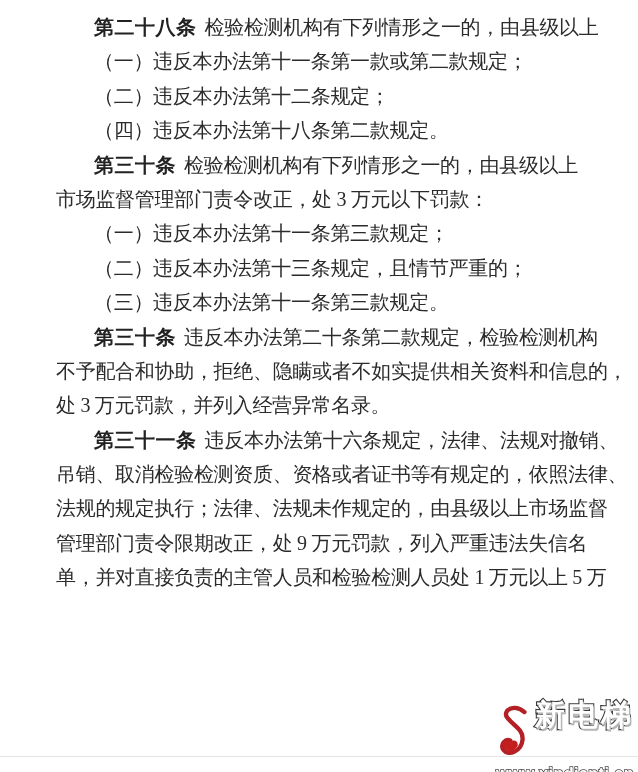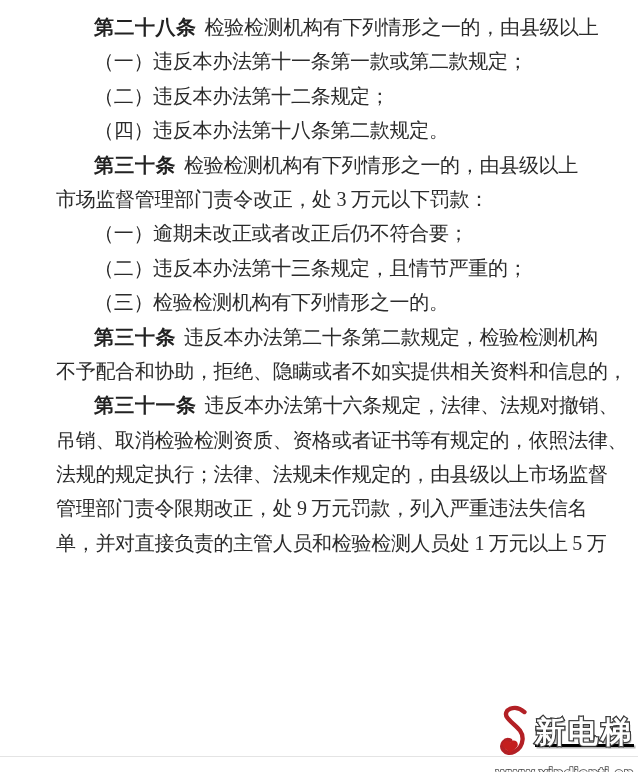--- a/index.html
+++ b/index.html
@@ -50,22 +50,20 @@
     position: absolute;
     right: 4px;
     top: 700px;
     display: flex;
     flex-direction: column;
     align-items: flex-end;
     line-height: 1;
   }
   .wm-row {
     display: flex;
-    align-items: center;
-    text-decoration: underline;
   }
   .wm-logo {
     margin-right: 2px;
     margin-top: 4px;
   }
   .wm-brand {
     font-family: "Liberation Sans", "DejaVu Sans", sans-serif;
     font-size: 30px;
     font-weight: bold;
     letter-spacing: 3px;
@@ -89,25 +87,26 @@
 </head>
 <body>
 
 <div class="doc">
     <div class="line indent"><b class="article-num">第二十八条</b>检验检测机构有下列情形之一的，由县级以上</div>
     <div class="line indent">（一）违反本办法第十一条第一款或第二款规定；</div>
     <div class="line indent">（二）违反本办法第十二条规定；</div>
     <div class="line indent">（四）违反本办法第十八条第二款规定。</div>
     <div class="line indent"><b class="article-num">第三十条</b>检验检测机构有下列情形之一的，由县级以上</div>
     <div class="line">市场监督管理部门责令改正，处 3 万元以下罚款：</div>
-    <div class="line indent">（一）逾期未改正或者改正后仍不符合要；</div>
+    <div class="line indent">（一）违反本办法第十一条第三款规定；</div>
     <div class="line indent">（二）违反本办法第十三条规定，且情节严重的；</div>
-    <div class="line indent">（三）检验检测机构有下列情形之一的。</div>
+    <div class="line indent">（三）违反本办法第十一条第三款规定。</div>
     <div class="line indent"><b class="article-num">第三十条</b>违反本办法第二十条第二款规定，检验检测机构</div>
     <div class="line">不予配合和协助，拒绝、隐瞒或者不如实提供相关资料和信息的，</div>
+    <div class="line">处 3 万元罚款，并列入经营异常名录。</div>
     <div class="line indent"><b class="article-num">第三十一条</b>违反本办法第十六条规定，法律、法规对撤销、</div>
     <div class="line">吊销、取消检验检测资质、资格或者证书等有规定的，依照法律、</div>
     <div class="line">法规的规定执行；法律、法规未作规定的，由县级以上市场监督</div>
     <div class="line">管理部门责令限期改正，处 9 万元罚款，列入严重违法失信名</div>
     <div class="line">单，并对直接负责的主管人员和检验检测人员处 1 万元以上 5 万</div>
   </div>
 
 <div class="bottom-divider"></div>
 
 <div class="watermark">

